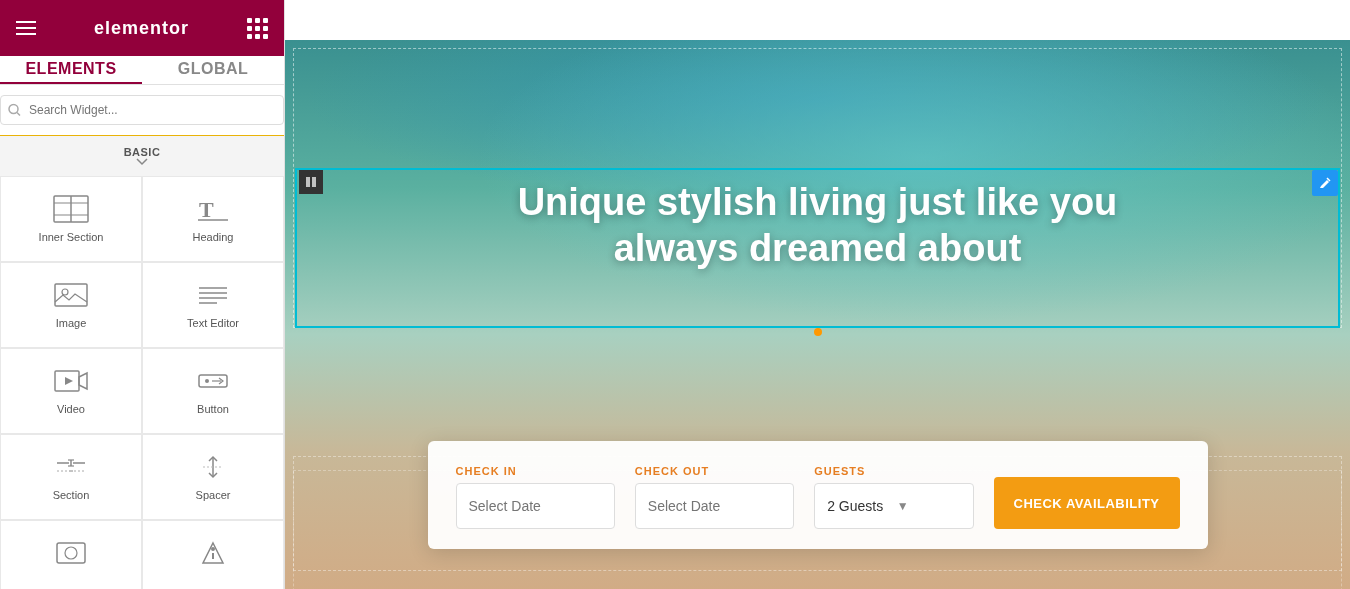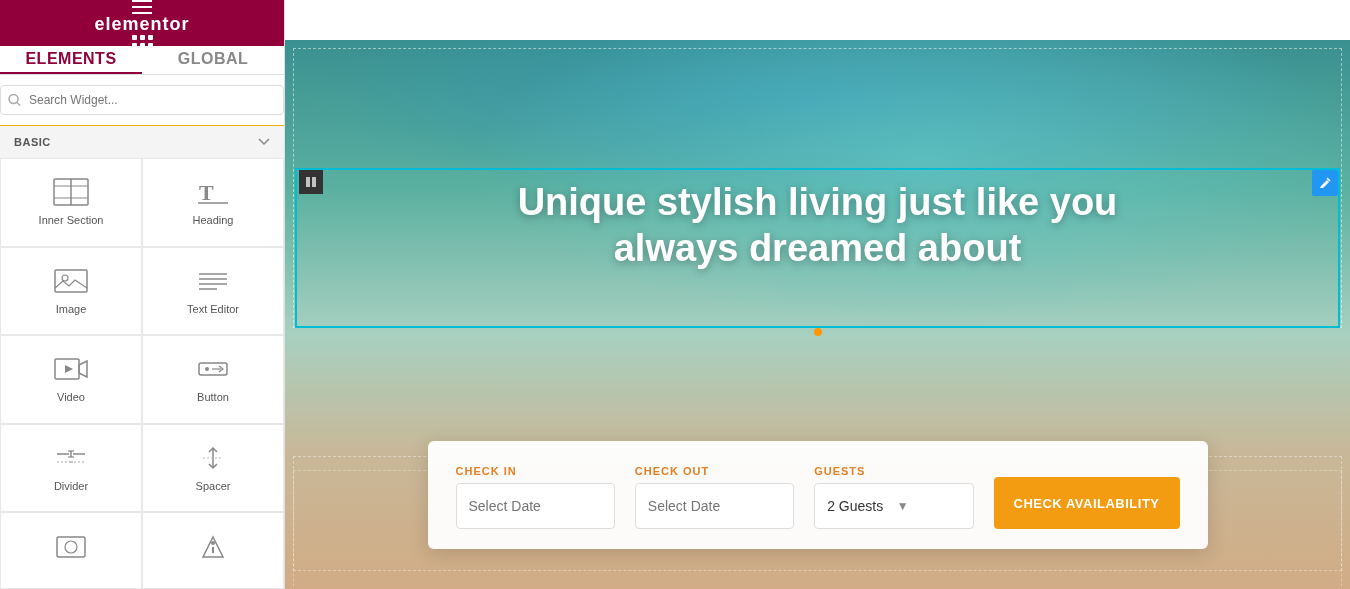--- a/index.html
+++ b/index.html
@@ -16,22 +16,21 @@
       height: 589px;
       overflow: hidden;
     }
 
     .top-bar {
       background: #92003b;
       display: flex;
       align-items: center;
       justify-content: space-between;
       padding: 0 16px;
-      height: 46px;
-      flex-direction: column;
+      height: 56px;
     }
 
     .hamburger-icon {
       display: flex;
       flex-direction: column;
       gap: 4px;
       cursor: pointer;
     }
     .hamburger-icon span {
       display: block;
@@ -109,20 +108,21 @@
       display: flex;
       align-items: center;
       justify-content: space-between;
       padding: 10px 14px;
       background: #f4f4f4;
       font-size: 11px;
       font-weight: 700;
       color: #555;
       text-transform: uppercase;
       letter-spacing: 0.5px;
+      flex-direction: column;
     }
     .section-label svg {
       cursor: pointer;
     }
 
     .widgets-grid {
       display: grid;
       grid-template-columns: 1fr 1fr;
       padding: 0;
       overflow-y: auto;
@@ -484,21 +484,21 @@
       <svg width="36" height="28" viewBox="0 0 36 28">
         <line x1="4" y1="10" x2="16" y2="10" stroke="#888" stroke-width="1.5"></line>
         <path d="M18 7L18 13" stroke="#888" stroke-width="1.5"></path>
         <path d="M15 7L21 7" stroke="#888" stroke-width="1.2"></path>
         <path d="M15 13L21 13" stroke="#888" stroke-width="1.2"></path>
         <line x1="20" y1="10" x2="32" y2="10" stroke="#888" stroke-width="1.5"></line>
         <line x1="16" y1="18" x2="20" y2="18" stroke="#888" stroke-width="1"></line>
         <line x1="4" y1="18" x2="15" y2="18" stroke="#aaa" stroke-width="1" stroke-dasharray="2,2"></line>
         <line x1="21" y1="18" x2="32" y2="18" stroke="#aaa" stroke-width="1" stroke-dasharray="2,2"></line>
       </svg>
-      <span class="widget-label">Divider</span>
+      <span class="widget-label">Section</span>
     </div>
 
     <div class="widget-item">
       <svg width="36" height="28" viewBox="0 0 36 28">
         <line x1="18" y1="5" x2="18" y2="23" stroke="#888" stroke-width="1.5"></line>
         <path d="M14 8L18 4L22 8" fill="none" stroke="#888" stroke-width="1.5"></path>
         <path d="M14 20L18 24L22 20" fill="none" stroke="#888" stroke-width="1.5"></path>
         <line x1="8" y1="14" x2="28" y2="14" stroke="#bbb" stroke-width="1" stroke-dasharray="2,2"></line>
       </svg>
       <span class="widget-label">Spacer</span>

